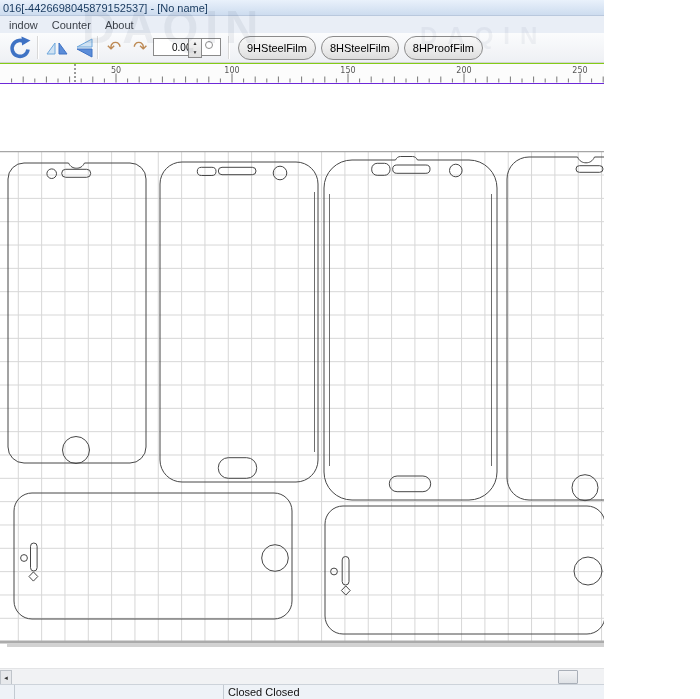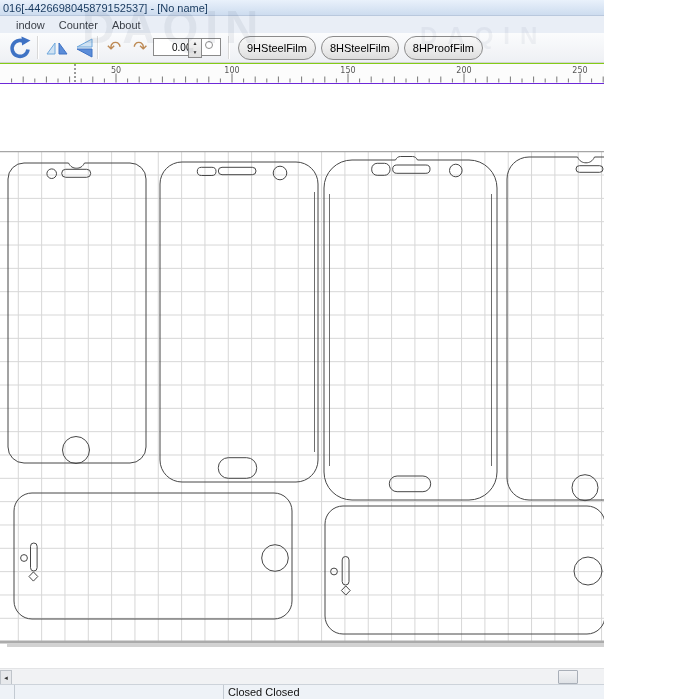--- a/index.html
+++ b/index.html
@@ -8,21 +8,21 @@
 
   
   .titlebar{position:absolute;top:0;left:0;width:700px;height:16px;
     background:linear-gradient(180deg,#e9f1fb,#cddcef);
     border-bottom:1px solid #b9c8dd;font-size:11px;line-height:16px;
     color:#17395e;padding-left:3px;box-sizing:border-box;white-space:nowrap;}
 
   
   .menubar{position:absolute;top:16px;left:0;width:700px;height:17px;
     background:#e9eef6;display:flex;align-items:center;gap:14px;
-    padding-left:16px;box-sizing:border-box;font-size:11px;color:#3a3f47;}
+    padding-left:9px;box-sizing:border-box;font-size:11px;color:#3a3f47;}
   .menu-item{cursor:default;}
 
   
   .watermark{position:absolute;font-weight:bold;pointer-events:none;z-index:6;
     color:rgba(40,60,90,0.07);user-select:none;}
   .wm1{left:82px;top:0px;font-size:46px;letter-spacing:7px;}
   .wm2{left:420px;top:22px;font-size:24px;letter-spacing:10px;color:rgba(40,60,90,0.055);}
 
   
   .toolbar{position:absolute;top:33px;left:0;width:700px;height:30px;

